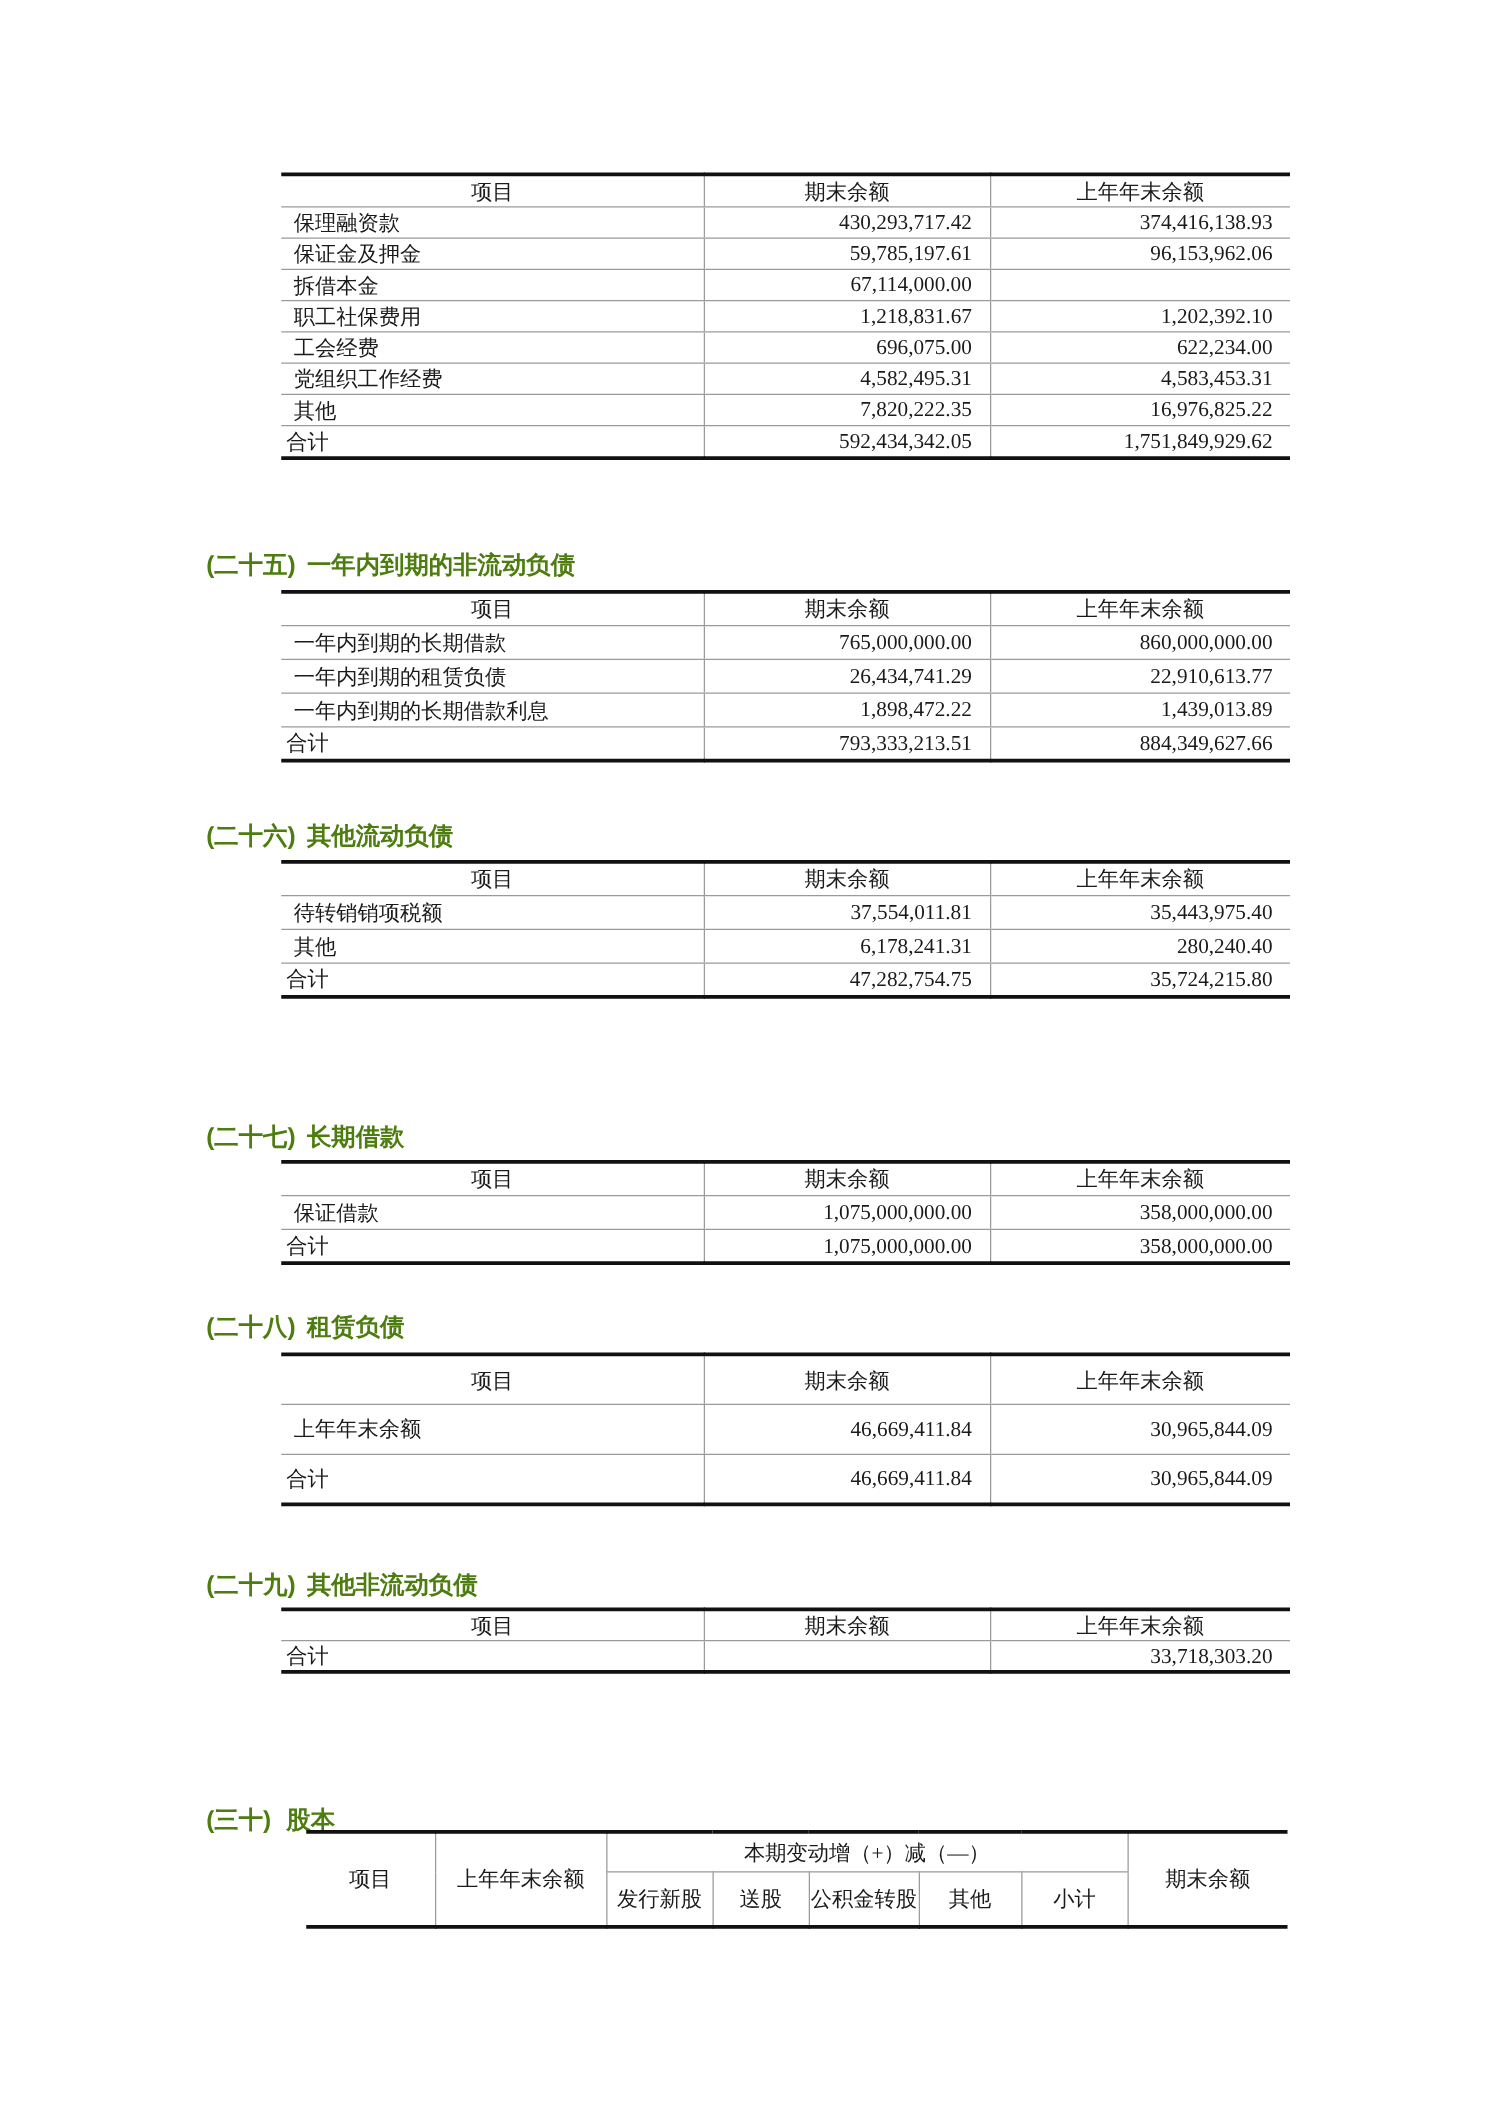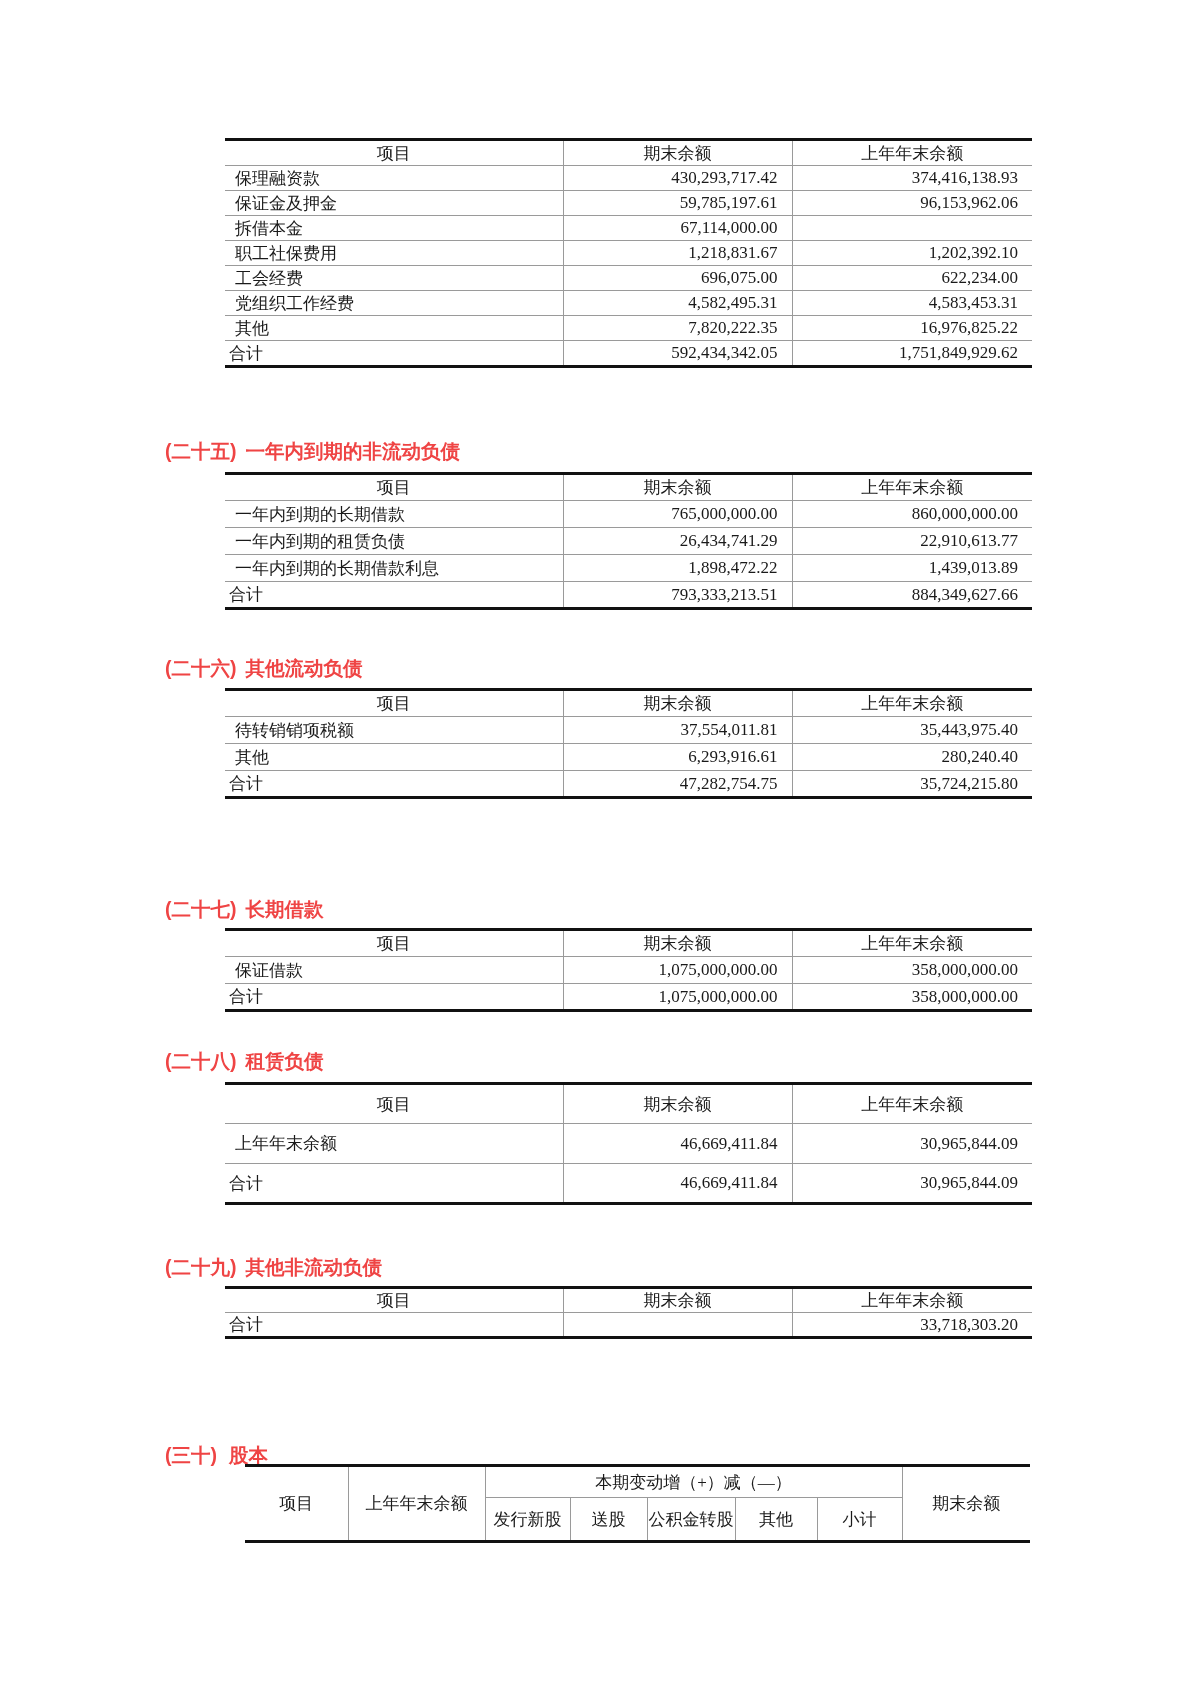--- a/index.html
+++ b/index.html
@@ -5,21 +5,21 @@
   html,body{margin:0;padding:0;}
   body{
     width:1200px;height:1696px;overflow:hidden;background:#ffffff;
     font-family:"Liberation Serif","DejaVu Serif",serif;color:#1a1a1a;
     position:relative;
   }
   .abs{position:absolute;}
   
   .sec-head{
     font-family:"Liberation Sans","DejaVu Sans",sans-serif;
-    font-weight:bold;font-size:19.5px;color:#ef4444;white-space:nowrap;
+    font-weight:bold;font-size:19.5px;color:#4d7c0f;white-space:nowrap;
   }
   .sec-head .sec-title{margin-left:9px;}
   
   table.fin{
     border-collapse:collapse;table-layout:fixed;
     border-top:3px solid #111;border-bottom:3px solid #111;
   }
   table.fin th,table.fin td{
     font-weight:normal;font-size:17px;padding:0 4px;
     border-bottom:1px solid #9a9a9a;overflow:hidden;white-space:nowrap;
@@ -156,21 +156,21 @@
     <th class="vd">期末余额</th>
     <th class="vd">上年年末余额</th>
   </tr>
   <tr>
     <td class="name">待转销销项税额</td>
     <td class="num vd">37,554,011.81</td>
     <td class="num vd">35,443,975.40</td>
   </tr>
   <tr>
     <td class="name">其他</td>
-    <td class="num vd">6,293,916.61</td>
+    <td class="num vd">6,178,241.31</td>
     <td class="num vd">280,240.40</td>
   </tr>
   <tr>
     <td class="label">合计</td>
     <td class="num vd">47,282,754.75</td>
     <td class="num vd">35,724,215.80</td>
   </tr>
 </tbody>
   </table>
 

